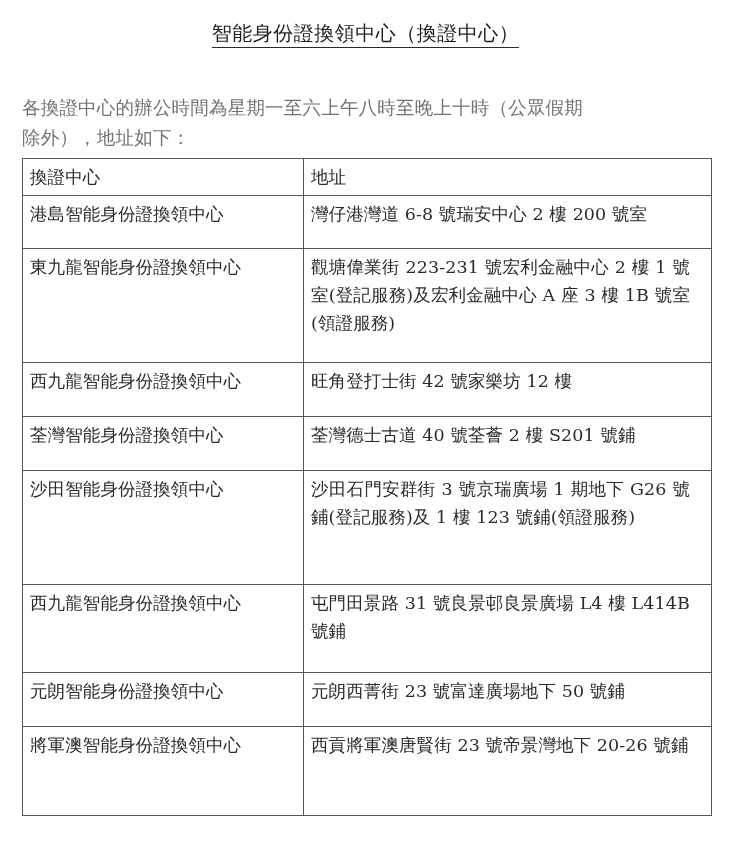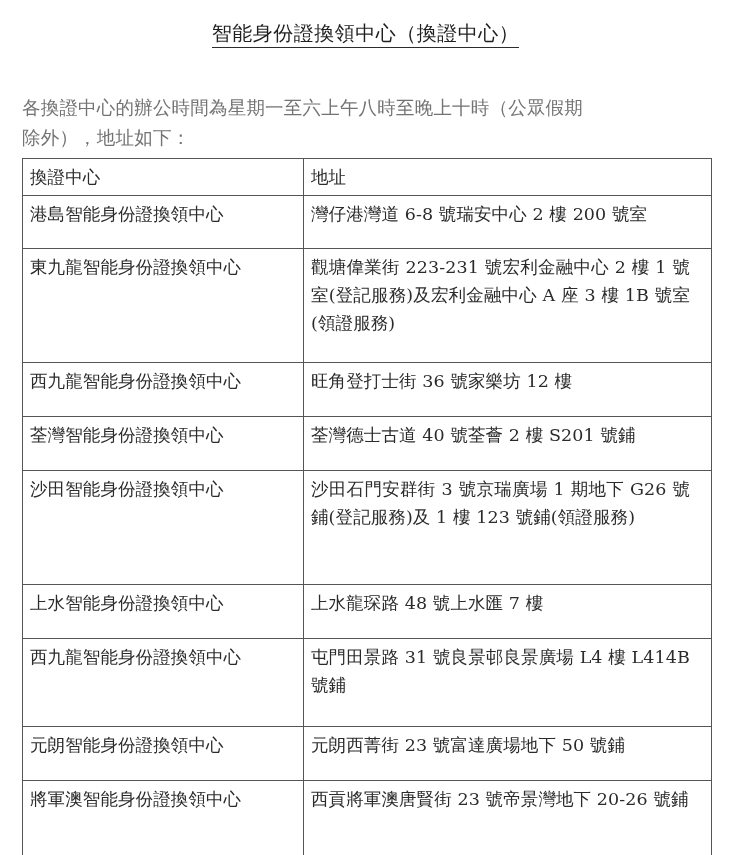--- a/index.html
+++ b/index.html
@@ -134,33 +134,29 @@
         <tr data-h="52">
           <td class="name">港島智能身份證換領中心</td>
           <td class="addr">灣仔港灣道 6-8 號瑞安中心 2 樓 200 號室</td>
         </tr>
         <tr data-h="113">
           <td class="name">東九龍智能身份證換領中心</td>
           <td class="addr">觀塘偉業街 223-231 號宏利金融中心 2 樓 1 號室(登記服務)及宏利金融中心 A 座 3 樓 1B 號室(領證服務)</td>
         </tr>
         <tr data-h="53">
           <td class="name">西九龍智能身份證換領中心</td>
-          <td class="addr">旺角登打士街 36 號家樂坊 12 樓</td>
+          <td class="addr">旺角登打士街 42 號家樂坊 12 樓</td>
         </tr>
         <tr data-h="53">
           <td class="name">荃灣智能身份證換領中心</td>
           <td class="addr">荃灣德士古道 40 號荃薈 2 樓 S201 號鋪</td>
         </tr>
         <tr data-h="113">
           <td class="name">沙田智能身份證換領中心</td>
           <td class="addr">沙田石門安群街 3 號京瑞廣場 1 期地下 G26 號鋪(登記服務)及 1 樓 123 號鋪(領證服務)</td>
-        </tr>
-        <tr data-h="53">
-          <td class="name">上水智能身份證換領中心</td>
-          <td class="addr">上水龍琛路 48 號上水匯 7 樓</td>
         </tr>
         <tr data-h="87">
           <td class="name">西九龍智能身份證換領中心</td>
           <td class="addr">屯門田景路 31 號良景邨良景廣場 L4 樓 L414B 號鋪</td>
         </tr>
         <tr data-h="53">
           <td class="name">元朗智能身份證換領中心</td>
           <td class="addr">元朗西菁街 23 號富達廣場地下 50 號鋪</td>
         </tr>
         <tr data-h="88">

